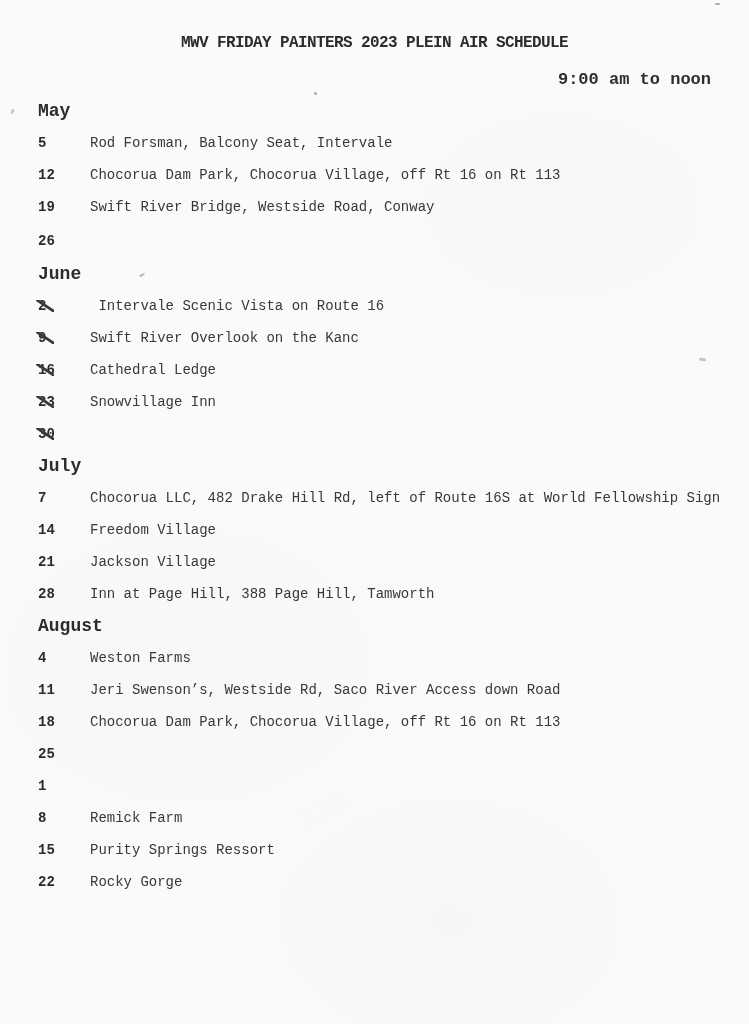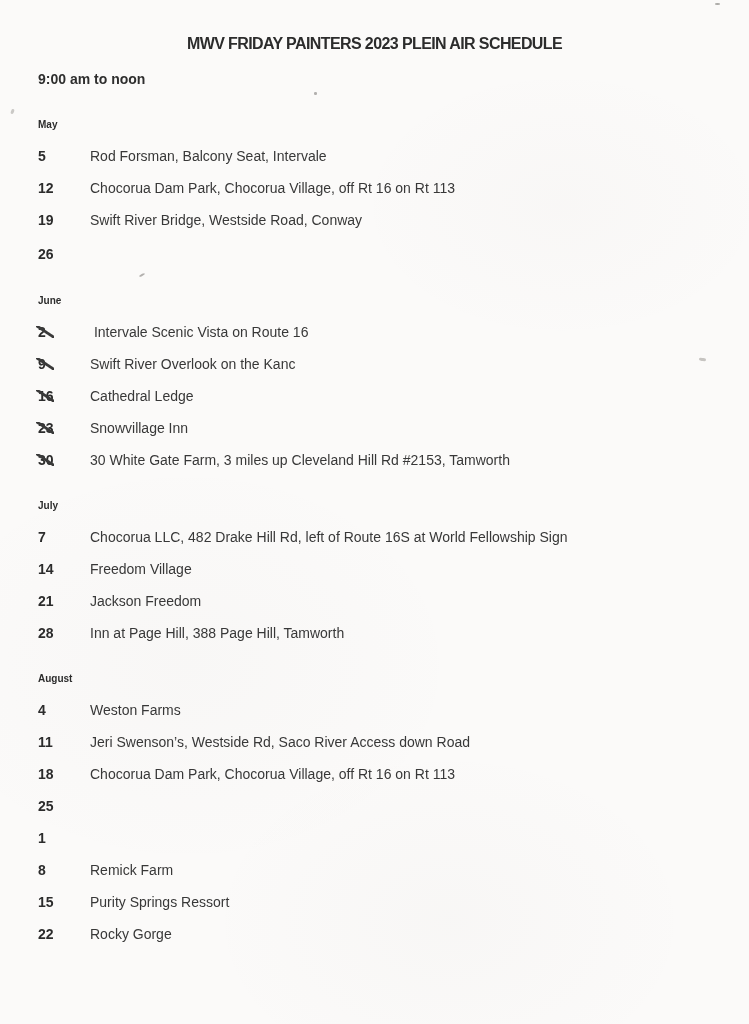--- a/index.html
+++ b/index.html
@@ -6,51 +6,51 @@
   body {
     width: 749px; height: 1024px;
     background: #fbfaf9;
     overflow: hidden;
   }
   .sheet {
     position: relative;
     width: 749px; height: 1024px;
     box-sizing: border-box;
     padding: 34px 6px 8px 38px;
-    font-family: Liberation Sans, sans-serif;
+    font-family: Liberation Mono, monospace;
     color: #333;
     background:
       radial-gradient(ellipse 300px 200px at 75% 20%, rgba(120,100,90,0.020), transparent 70%),
       radial-gradient(ellipse 400px 300px at 25% 65%, rgba(110,100,95,0.018), transparent 70%),
       radial-gradient(ellipse 350px 250px at 60% 90%, rgba(120,110,100,0.022), transparent 70%);
   }
   .title {
     text-align: center;
     font-weight: bold;
     font-size: 16px;
     letter-spacing: -0.6px;
     color: #2c2c2c;
     line-height: 19px;
     margin-right: 32px;
   }
   .subtitle {
-    text-align: left;
+    text-align: right;
     font-weight: bold;
-    font-size: 14px;
+    font-size: 17px;
     color: #2e2e2e;
     line-height: 19px;
     margin-top: 17px;
     margin-right: 32px;
   }
   .month {
     font-weight: bold;
-    font-size: 10px;
+    font-size: 18px;
     color: #2c2c2c;
     line-height: 19px;
-    margin-top: 26px;
+    margin-top: 13px;
   }
   .row {
     display: flex;
     font-size: 14px;
     line-height: 19px;
     margin-top: 13px;
   }
   .row.multiline { line-height: 22px; }
   .date {
     font-weight: bold;
@@ -121,35 +121,34 @@
   <div class="row">
     <span class="date struck">16</span>
     <span class="desc">Cathedral Ledge</span>
   </div>
   <div class="row">
     <span class="date struck">23</span>
     <span class="desc">Snowvillage Inn</span>
   </div>
   <div class="row">
     <span class="date struck">30</span>
-    <span class="desc">30 White Gate Farm, 3 miles up Cleveland Hill Rd #2153, Tamworth</span>
   </div>
 
   <div class="month">July</div>
   <div class="row">
     <span class="date">7</span>
     <span class="desc">Chocorua LLC, 482 Drake Hill Rd, left of Route 16S at World Fellowship Sign</span>
   </div>
   <div class="row">
     <span class="date">14</span>
     <span class="desc">Freedom Village</span>
   </div>
   <div class="row">
     <span class="date">21</span>
-    <span class="desc">Jackson Freedom</span>
+    <span class="desc">Jackson Village</span>
   </div>
   <div class="row">
     <span class="date">28</span>
     <span class="desc">Inn at Page Hill, 388 Page Hill, Tamworth</span>
   </div>
 
   <div class="month">August</div>
   <div class="row">
     <span class="date">4</span>
     <span class="desc">Weston Farms</span>

